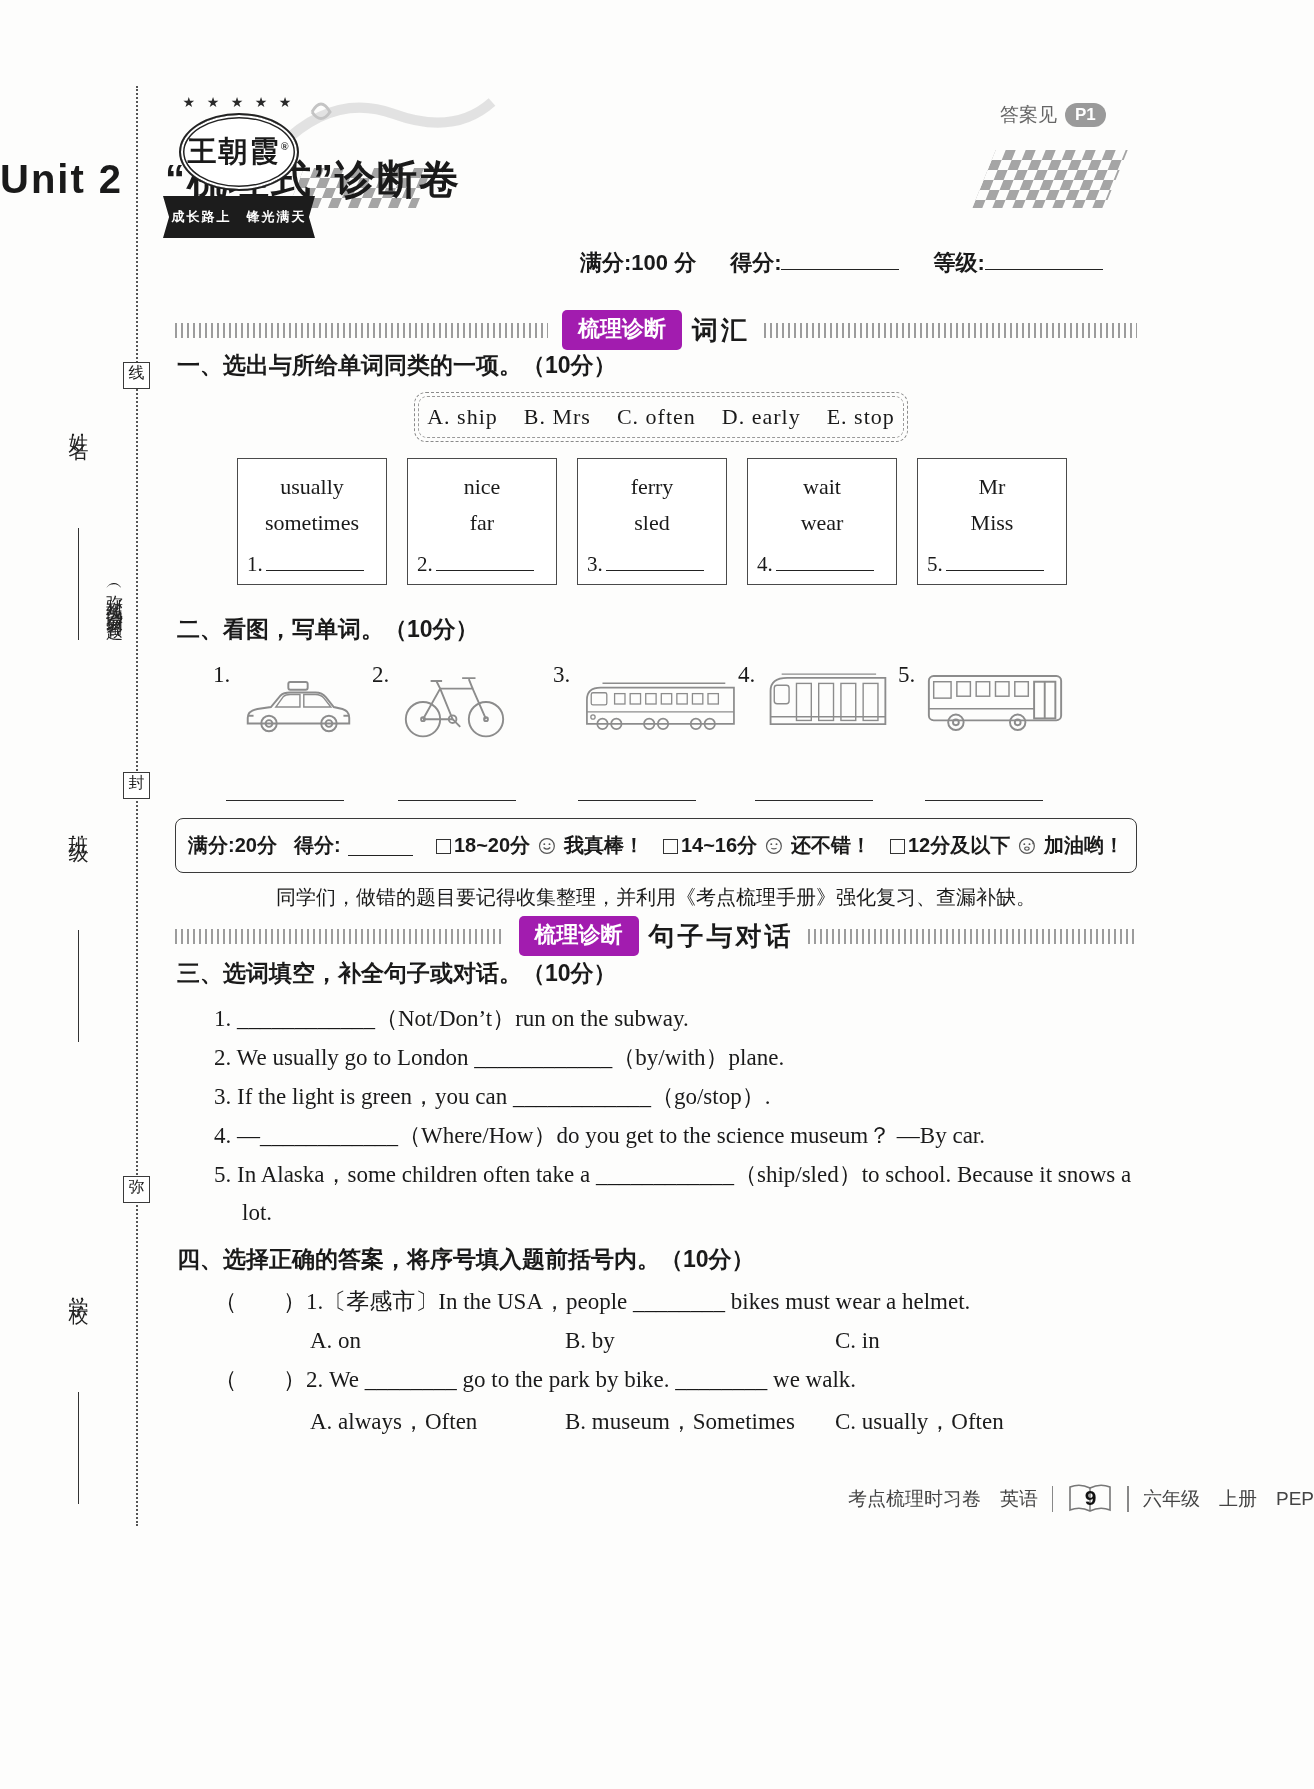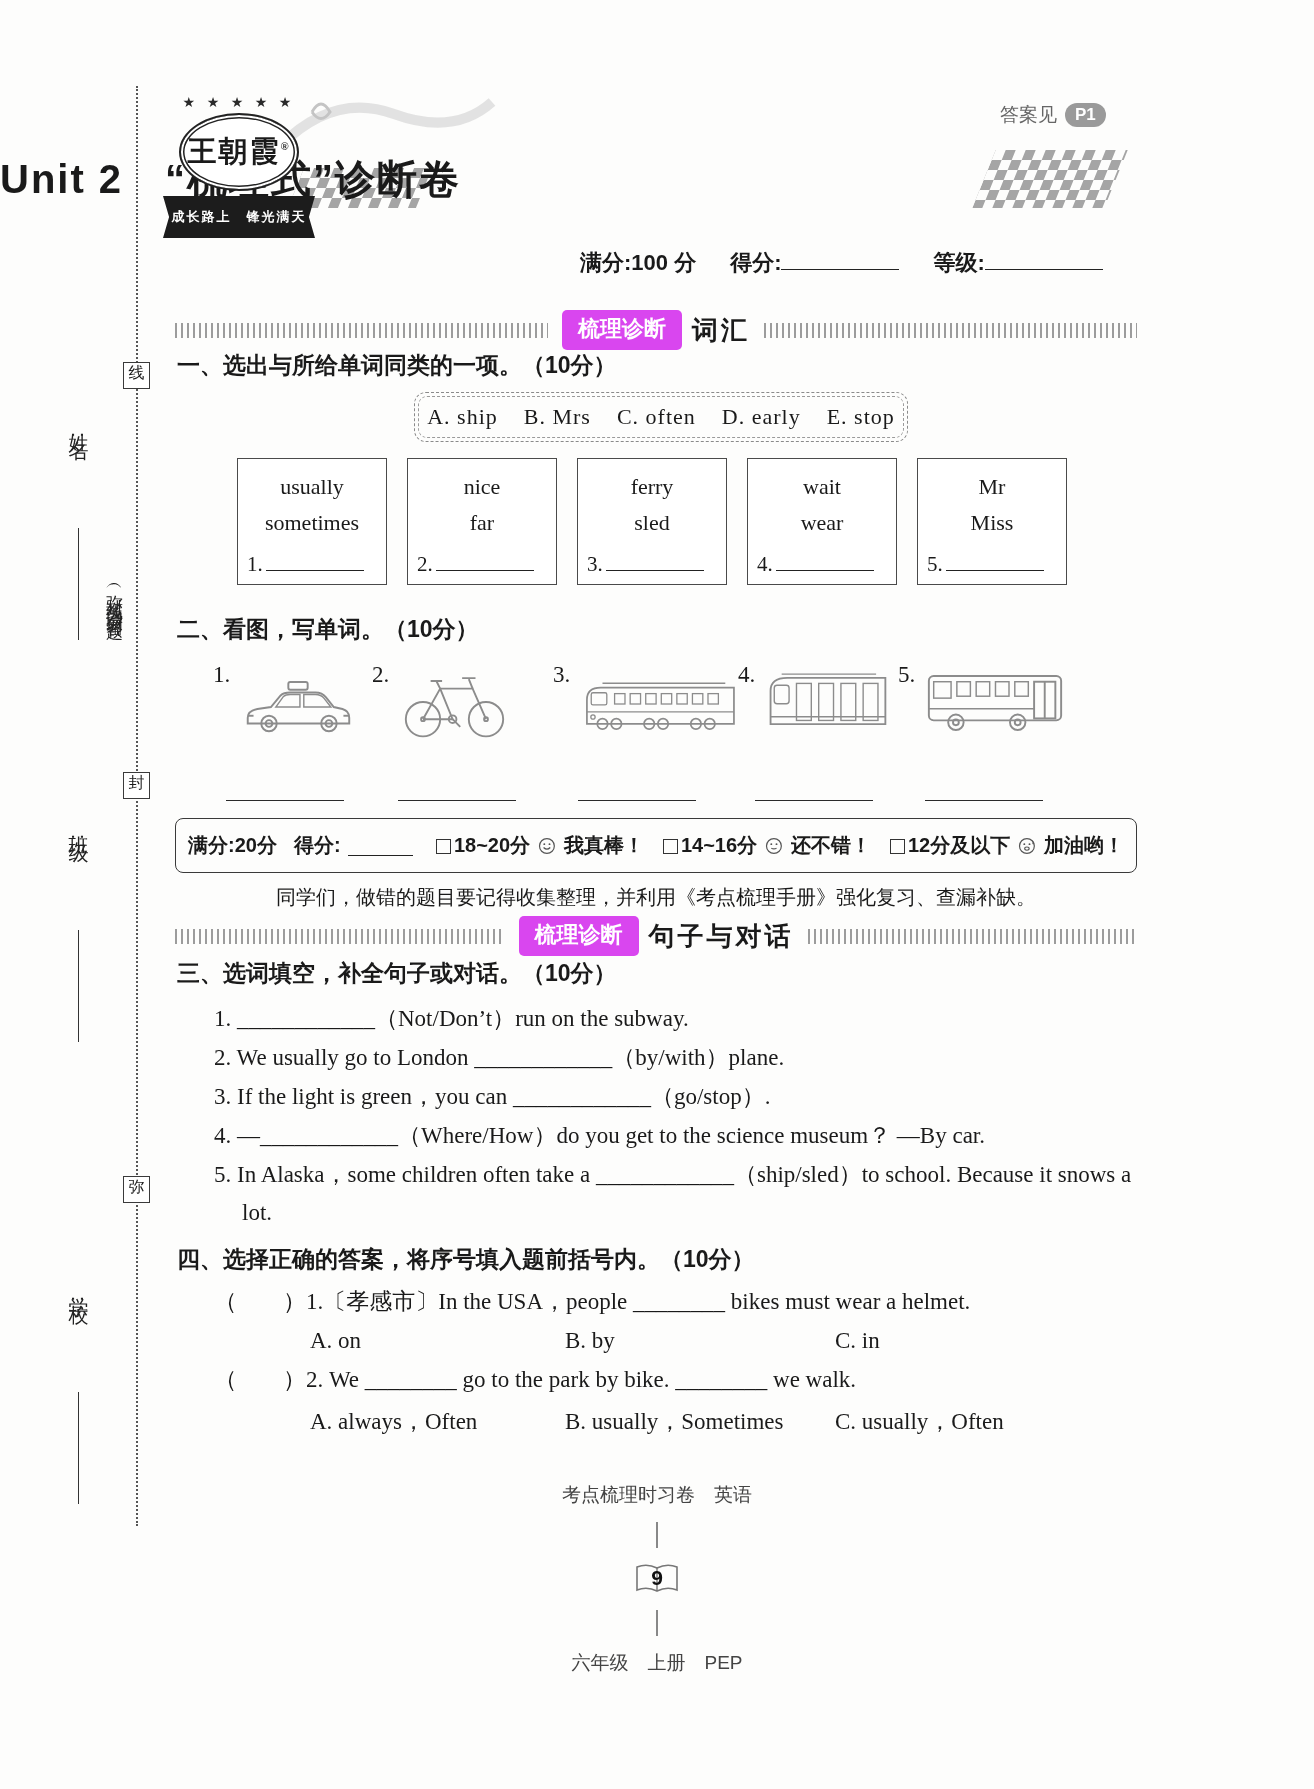--- a/index.html
+++ b/index.html
@@ -35,21 +35,21 @@
   .title { position:absolute; left:0; top:152px; width:100%; text-align:left;
            font:bold 40px "Liberation Sans",sans-serif; letter-spacing:2px; z-index:2; }
   .checker { position:absolute; background-image:conic-gradient(#8f8f8f 0deg 90deg, transparent 90deg 180deg, #8f8f8f 180deg 270deg, transparent 270deg 360deg);
              background-size:20px 20px; transform:skewX(-22deg); opacity:.8; }
   .scoreline { position:absolute; top:248px; left:580px; display:flex; gap:34px; font:bold 22px "Liberation Sans",sans-serif; white-space:nowrap; }
 
   
   .secheader { position:absolute; left:175px; width:962px; display:flex; align-items:center; }
   .hatch { flex:1; height:15px; align-self:center;
            background-image:repeating-linear-gradient(90deg, #9c9c9c 0 2px, transparent 2px 6px); }
-  .tagbadge { background:#d946ef; color:#fff; font:bold 22px "Liberation Sans",sans-serif;
+  .tagbadge { background:#a21caf; color:#fff; font:bold 22px "Liberation Sans",sans-serif;
               padding:4px 16px 6px; border-radius:5px; margin:0 10px 0 14px; white-space:nowrap; }
   .sectitle { font:bold 26px "Liberation Sans",sans-serif; letter-spacing:3px; margin-right:14px; white-space:nowrap; }
 
   .qhead { position:absolute; left:177px; font:bold 23px "Liberation Sans",sans-serif; white-space:nowrap; }
 
   
   .optbox { position:absolute; left:414px; top:392px; width:494px; border:1.6px dashed #8a8a8a; border-radius:12px; padding:3px; }
   .optbox-inner { border:1.2px dashed #9a9a9a; border-radius:9px; text-align:center;
                   font:22px "Liberation Serif",serif; padding:7px 0; letter-spacing:1px; white-space:pre; }
   .wordbox { position:absolute; top:458px; width:150px; height:127px; border:1.5px solid #4a4a4a;
@@ -71,22 +71,22 @@
   .face { width:24px; height:24px; vertical-align:-6px; margin:0 1px; }
   .note { position:absolute; left:175px; top:884px; width:962px; text-align:center; font:20px "Liberation Sans",sans-serif; }
 
   
   .q3item { position:absolute; left:214px; width:940px; font:23px "Liberation Serif",serif;
             padding-left:28px; text-indent:-28px; line-height:38px; }
   .q4item { position:absolute; left:214px; width:940px; font:23px "Liberation Serif",serif; }
   .choice { position:absolute; font:23px "Liberation Serif",serif; white-space:nowrap; }
 
   
-  .footer { position:absolute; left:0; top:1482px; width:100%; display:flex; justify-content:flex-start; align-items:center;
-            gap:14px; color:#444; font:19px "Liberation Sans",sans-serif;flex-direction:column; }
+  .footer { position:absolute; left:0; top:1482px; width:100%; display:flex; justify-content:flex-end; align-items:center;
+            gap:14px; color:#444; font:19px "Liberation Sans",sans-serif; }
   .vdiv { width:1.5px; height:26px; background:#888; }
   .book { position:relative; width:46px; height:34px; }
   .book .num { position:absolute; left:0; top:4px; width:100%; text-align:center; font:bold 21px "Liberation Sans",sans-serif; color:#111; }
 </style>
 </head>
 <body>
 
 <div class="page">
 
   <svg class="abs" style="left:268px;top:84px;z-index:1" width="230" height="82">
@@ -316,21 +316,21 @@
   <div class="q3item" style="top:1117px">4. —____________（Where/How）do you get to the science museum？ —By car.</div>
   <div class="q3item" style="top:1156px">5. In Alaska，some children often take a ____________（ship/sled）to school. Because it snows a lot.</div>
 
   <div class="qhead" style="top:1244px">四、选择正确的答案，将序号填入题前括号内。（10分）</div>
   <div class="q4item" style="top:1286px">（　　）1.〔孝感市〕In the USA，people ________ bikes must wear a helmet.</div>
   <span class="choice" style="left:310px;top:1328px">A. on</span>
   <span class="choice" style="left:565px;top:1328px">B. by</span>
   <span class="choice" style="left:835px;top:1328px">C. in</span>
   <div class="q4item" style="top:1364px">（　　）2. We ________ go to the park by bike. ________ we walk.</div>
   <span class="choice" style="left:310px;top:1406px">A. always，Often</span>
-  <span class="choice" style="left:565px;top:1406px">B. usually，Sometimes</span>
+  <span class="choice" style="left:565px;top:1406px">B. museum，Sometimes</span>
   <span class="choice" style="left:835px;top:1406px">C. usually，Often</span>
 
   <div class="footer">
     <span>考点梳理时习卷　英语</span>
     <span class="vdiv"></span>
     <span class="book">
       <svg width="46" height="34" viewBox="0 0 46 34">
         <path d="M3 5 Q13 1 23 6 Q33 1 43 5 L43 28 Q33 24 23 29 Q13 24 3 28 Z" fill="none" stroke="#777" stroke-width="1.6"></path>
         <line x1="23" y1="6" x2="23" y2="29" stroke="#777" stroke-width="1.4"></line>
       </svg>

